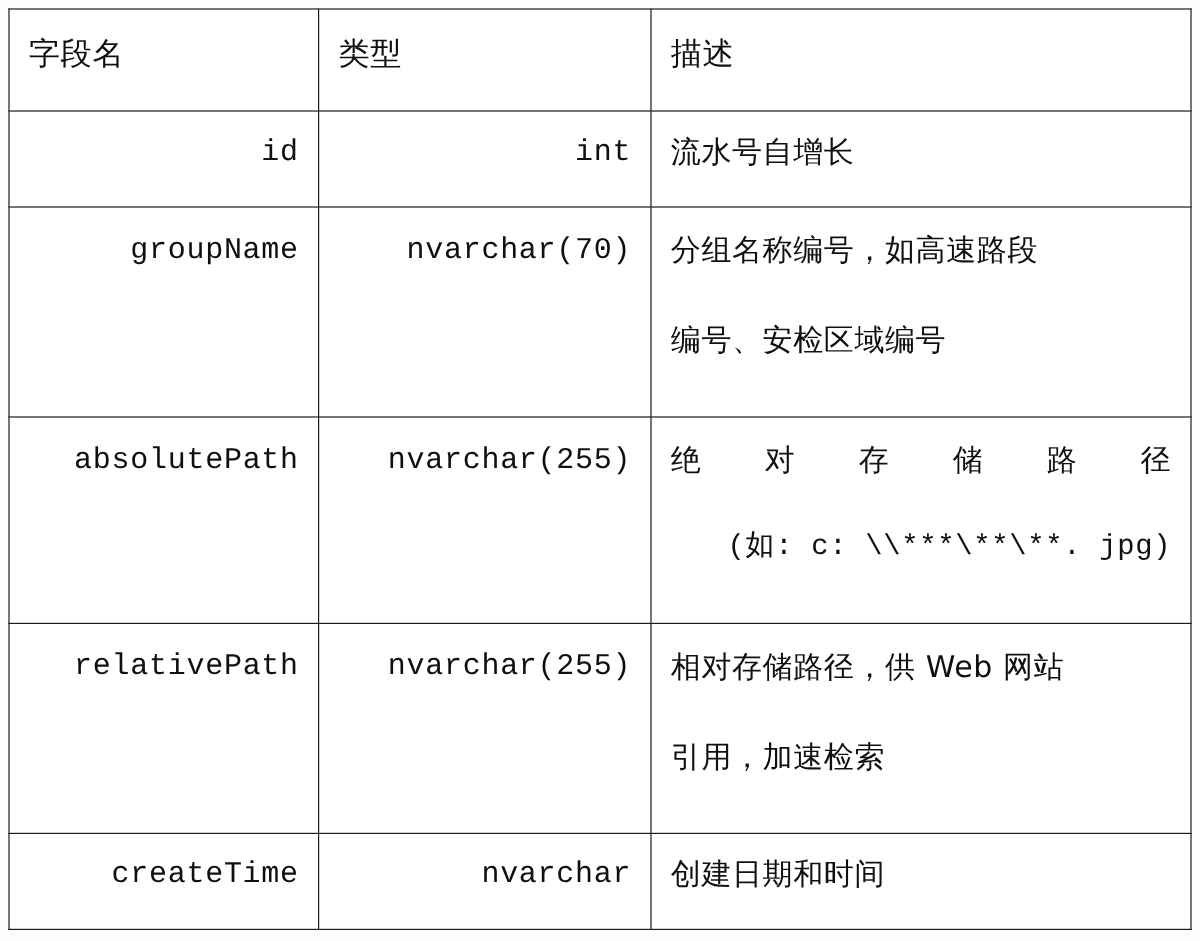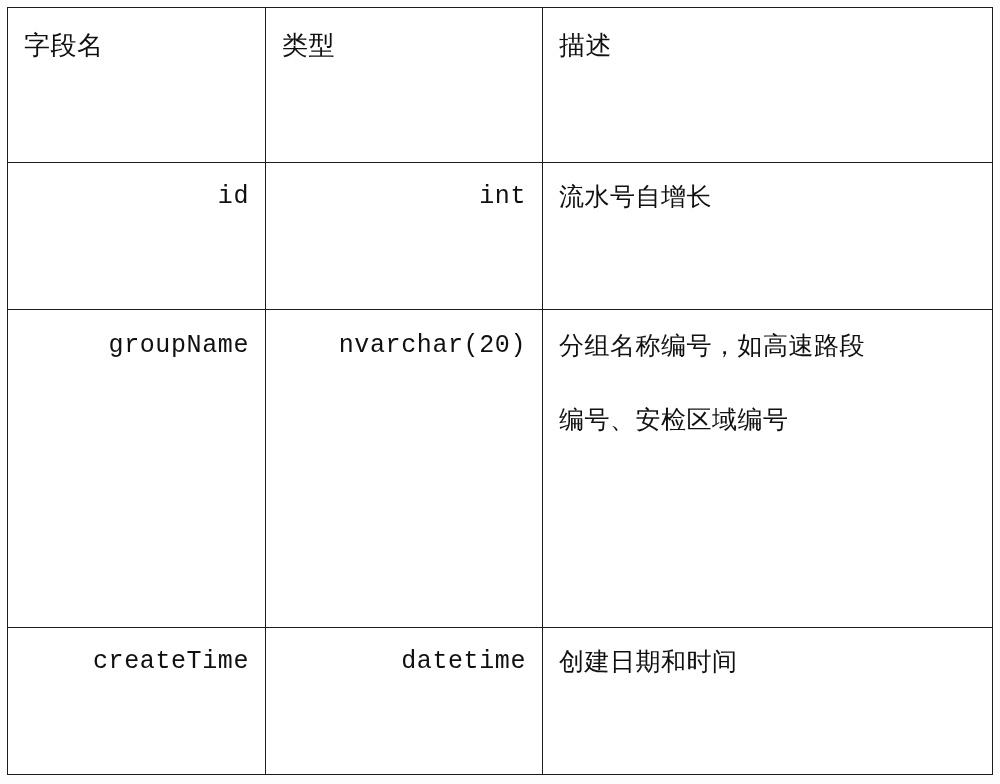--- a/index.html
+++ b/index.html
@@ -117,38 +117,66 @@
             </div>
           </td>
         </tr>
 
 
         <tr class="tall">
           <td>
             <div class="cell-inner mono">groupName</div>
           </td>
           <td>
-            <div class="cell-inner mono">nvarchar(20)</div>
+            <div class="cell-inner mono">nvarchar(70)</div>
           </td>
           <td>
             <div class="cell-inner cjk">
               <span class="desc-line">分组名称编号，如高速路段</span>
               <span class="desc-line">编号、安检区域编号</span>
             </div>
           </td>
         </tr>
 
+        <tr class="tall">
+          <td>
+            <div class="cell-inner mono">absolutePath</div>
+          </td>
+          <td>
+            <div class="cell-inner mono">nvarchar(255)</div>
+          </td>
+          <td>
+            <div class="cell-inner cjk">
+              <span class="desc-line spread">绝对存储路径</span>
+              <span class="desc-line mono" style="font-size:24px;">(如: c: \\***\**\**. jpg)</span>
+            </div>
+          </td>
+        </tr>
 
+        <tr class="tall">
+          <td>
+            <div class="cell-inner mono">relativePath</div>
+          </td>
+          <td>
+            <div class="cell-inner mono">nvarchar(255)</div>
+          </td>
+          <td>
+            <div class="cell-inner cjk">
+              <span class="desc-line">相对存储路径，供 Web 网站</span>
+              <span class="desc-line">引用，加速检索</span>
+            </div>
+          </td>
+        </tr>
 
         <tr>
           <td>
             <div class="cell-inner mono">createTime</div>
           </td>
           <td>
-            <div class="cell-inner mono">datetime</div>
+            <div class="cell-inner mono">nvarchar</div>
           </td>
           <td>
             <div class="cell-inner cjk">
               <span class="desc-line">创建日期和时间</span>
             </div>
           </td>
         </tr>
 
       </tbody>
     </table>

